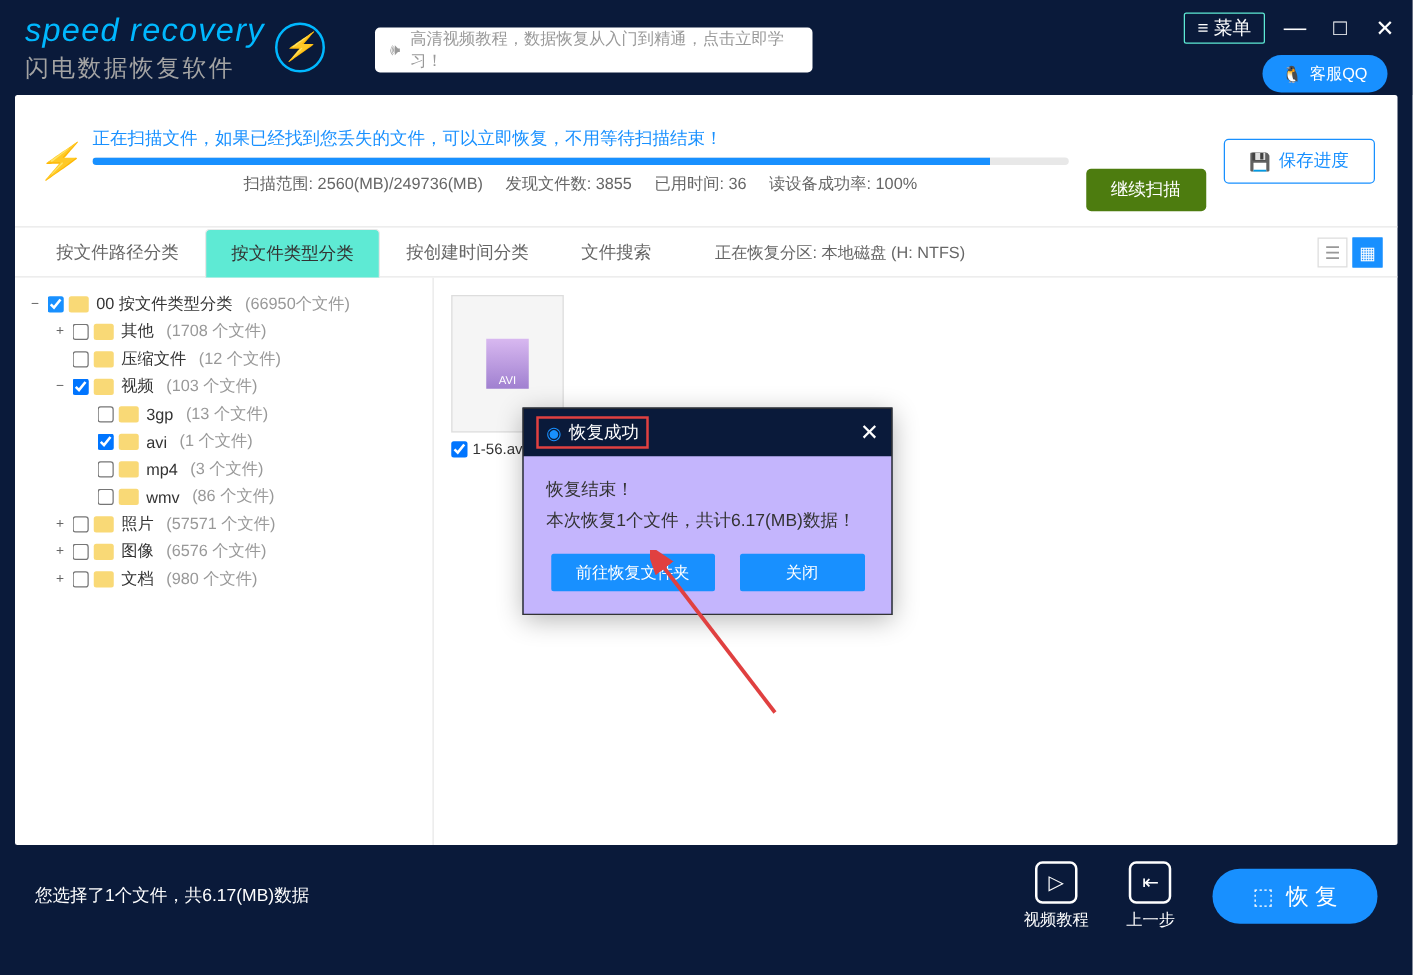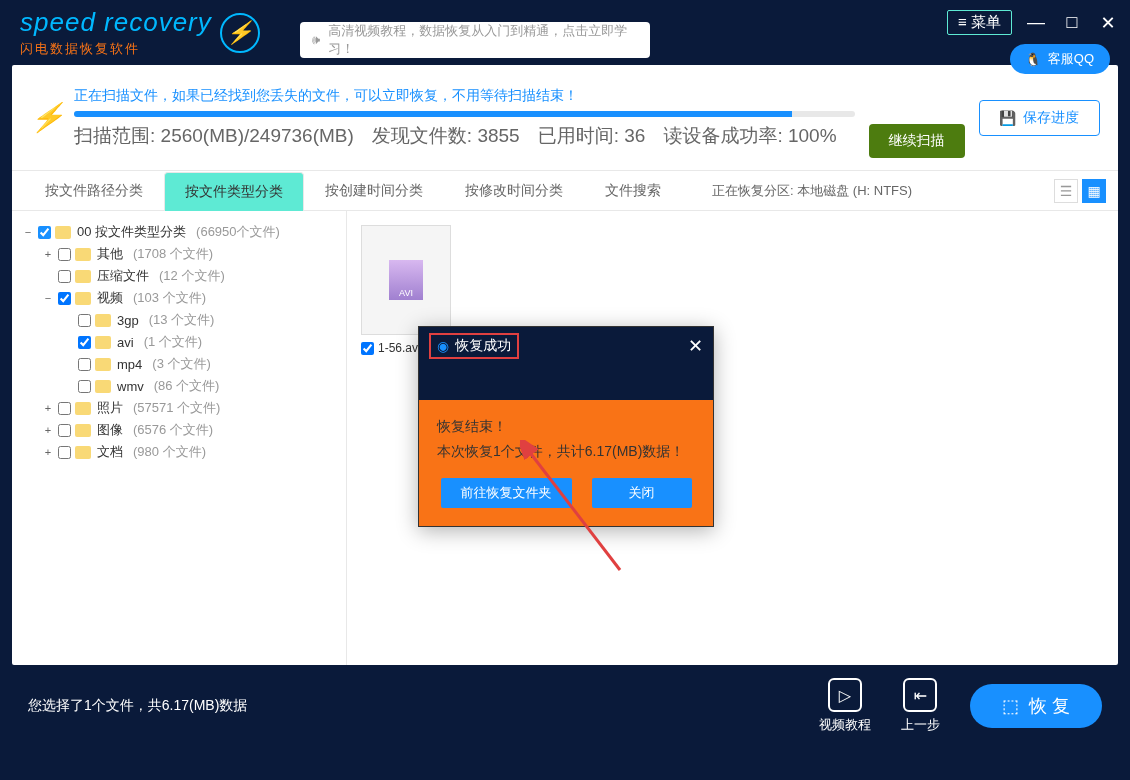--- a/index.html
+++ b/index.html
@@ -1,38 +1,38 @@
 <!DOCTYPE html>
 <html><head>
 <meta charset="utf-8">
 <style>
 * { margin: 0; padding: 0; box-sizing: border-box; font-family: "Microsoft YaHei", sans-serif; }
 body { width: 1130px; height: 780px; background: #0a1a3a; overflow: hidden; position: relative; }
 
-.titlebar { height: 65px; background: #0a1a3a; display: flex; align-items: center; padding: 0 20px; position: relative; }
+.titlebar { height: 76px; background: #0a1a3a; display: flex; align-items: center; padding: 0 20px; position: relative; }
 .logo { display: flex; align-items: center; color: #00b8ff; }
 .logo-text { font-size: 26px; font-style: italic; font-weight: 300; letter-spacing: 1px; }
 .logo-icon { width: 40px; height: 40px; border: 2px solid #00b8ff; border-radius: 50%; display: flex; align-items: center; justify-content: center; margin-left: 8px; color: #00b8ff; font-size: 22px; font-style: italic; }
-.logo-sub { color: #f97316; font-size: 13px; margin-top: 2px; letter-spacing: 2px; }
+.logo-sub { color: #a3a3a3; font-size: 19px; margin-top: 2px; letter-spacing: 2px; }
 .title-controls { position: absolute; right: 10px; top: 10px; display: flex; gap: 12px; align-items: center; }
 .menu-btn { border: 1px solid #5eead4; color: #fff; font-size: 15px; padding: 2px 10px; border-radius: 2px; }
 .win-btn { color: #fff; font-size: 18px; cursor: pointer; width: 24px; text-align: center; }
 .promo { position: absolute; left: 300px; top: 22px; width: 350px; height: 36px; background: #fff; border-radius: 4px; display: flex; align-items: center; padding: 0 12px; color: #999; font-size: 13px; }
 .speaker-icon { margin-right: 8px; color: #999; }
 .qq-btn { position: absolute; right: 20px; top: 44px; background: #1890ff; color: #fff; padding: 6px 16px; border-radius: 16px; font-size: 13px; display: flex; align-items: center; gap: 6px; }
 
 .main-panel { background: #fff; margin: 0 12px; border-radius: 2px; height: 600px; display: flex; flex-direction: column; }
 
 .scan-bar { padding: 12px 18px; display: flex; align-items: center; border-bottom: 1px solid #e8e8e8; gap: 14px; }
 .scan-icon { width: 30px; font-size: 28px; color: #1890ff; font-style: italic; }
 .scan-info { flex: 1; }
 .scan-msg { color: #1890ff; font-size: 14px; }
 .progress-bar { height: 6px; background: #e8e8e8; margin-top: 6px; border-radius: 3px; overflow: hidden; }
 .progress-fill { height: 100%; width: 92%; background: #1890ff; }
-.scan-stats { color: #666; font-size: 19px; margin-top: 6px; display: flex; gap: 18px; }
+.scan-stats { color: #666; font-size: 13px; margin-top: 6px; display: flex; gap: 18px; justify-content: center; }
 .btn { padding: 8px 20px; border-radius: 4px; font-size: 14px; cursor: pointer; border: none; }
 .btn-primary { background: #4d7c0f; color: #fff; margin-top: 47px; }
 .btn-outline { background: #fff; border: 1px solid #1890ff; color: #1890ff; display: flex; align-items: center; gap: 6px; }
 
 .tabs { display: flex; border-bottom: 1px solid #e8e8e8; padding: 0 12px; align-items: center; font-size: 14px; }
 .tab { padding: 10px 20px; color: #666; cursor: pointer; border: 1px solid transparent; border-bottom: none; }
 .tab.active { background: #5eead4; border-color: #e8e8e8; color: #333; border-radius: 4px 4px 0 0; position: relative; top: 1px; }
 .partition-info { margin-left: 30px; color: #666; font-size: 13px; }
 .view-toggle { margin-left: auto; display: flex; gap: 4px; }
 .view-btn { width: 24px; height: 24px; border: 1px solid #ddd; display: flex; align-items: center; justify-content: center; cursor: pointer; color: #999; }
@@ -53,21 +53,21 @@
 .file-view { flex: 1; padding: 14px; position: relative; }
 .file-item { width: 100px; text-align: center; }
 .file-thumb { width: 90px; height: 110px; border: 1px solid #ddd; display: flex; align-items: center; justify-content: center; margin-bottom: 6px; background: #f5f5f5; }
 .avi-icon { width: 34px; height: 40px; background: linear-gradient(#d8b8f0, #a080d0); position: relative; display: flex; align-items: flex-end; justify-content: center; color: #fff; font-size: 9px; padding-bottom: 2px; }
 .file-name-row { display: flex; align-items: center; gap: 4px; font-size: 12px; color: #333; justify-content: flex-start; }
 
 .dialog { position: absolute; left: 418px; top: 326px; width: 296px; background: #0a1a3a; border: 1px solid #333; box-shadow: 0 4px 20px rgba(0,0,0,0.3); }
 .dialog-title { display: flex; align-items: center; padding: 6px 10px; color: #fff; font-size: 14px; position: relative; }
 .dialog-title-text { border: 2px solid #e04040; padding: 2px 6px; display: flex; align-items: center; gap: 6px; }
 .dialog-close { position: absolute; right: 10px; color: #fff; font-size: 18px; cursor: pointer; }
-.dialog-body { background: #f97316; padding: 14px 18px 18px; margin-top: 35px; }
+.dialog-body { background: #c4b5fd; padding: 14px 18px 18px; }
 .dialog-msg { color: #333; font-size: 14px; line-height: 1.8; }
 .dialog-btns { display: flex; gap: 20px; justify-content: center; margin-top: 14px; }
 .dlg-btn { background: #1890ff; color: #fff; padding: 6px 20px; border: none; border-radius: 2px; font-size: 13px; cursor: pointer; min-width: 100px; }
 
 .arrow { position: absolute; left: 520px; top: 440px; pointer-events: none; }
 
 .footer { height: 82px; display: flex; align-items: center; padding: 0 28px; color: #fff; }
 .footer-status { font-size: 14px; }
 .footer-right { margin-left: auto; display: flex; align-items: center; gap: 30px; }
 .footer-item { display: flex; flex-direction: column; align-items: center; gap: 4px; font-size: 13px; cursor: pointer; }
@@ -120,21 +120,20 @@
     <button class="btn btn-outline">
       <span>💾</span>
       <span>保存进度</span>
     </button>
   </div>
 
   <div class="tabs">
     <div class="tab">按文件路径分类</div>
     <div class="tab active">按文件类型分类</div>
     <div class="tab">按创建时间分类</div>
-    <div class="tab">按修改时间分类</div>
     <div class="tab">文件搜索</div>
     <div class="partition-info">正在恢复分区: 本地磁盘 (H: NTFS)</div>
     <div class="view-toggle">
       <div class="view-btn">☰</div>
       <div class="view-btn active">▦</div>
     </div>
   </div>
 
   <div class="content">
     <div class="tree">

